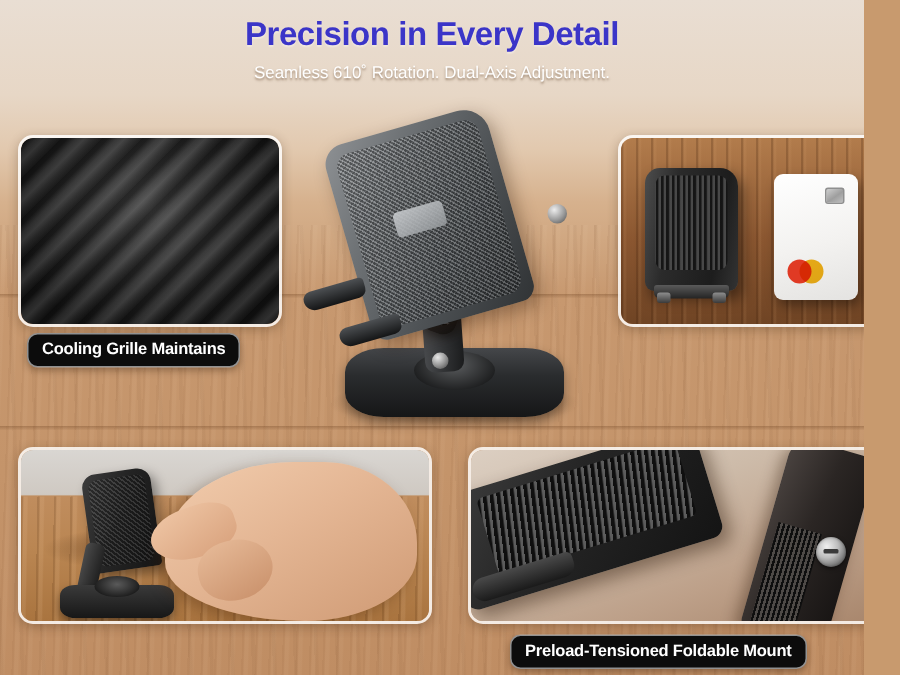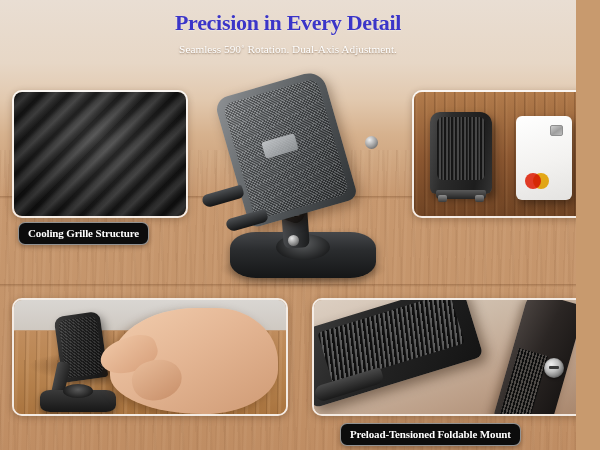--- a/index.html
+++ b/index.html
@@ -20,21 +20,20 @@
     
     background:
       linear-gradient(180deg,
         rgba(233,222,211,1) 0%,
         rgba(231,215,198,1) 14%,
         rgba(226,201,175,1) 22%,
         rgba(214,177,141,1) 30%,
         rgba(199,152,111,1) 44%,
         rgba(196,148,106,1) 70%,
         rgba(191,141,99,1) 100%);
-    font-family: Liberation Serif, serif;
   }
 
   
   .wood-grain {
     position: absolute;
     left: 0; right: 0; top: 150px; bottom: 0;
     background-image:
       repeating-linear-gradient(92deg,
         rgba(120,74,40,0.07) 0px,
         rgba(120,74,40,0.07) 1px,
@@ -451,21 +450,21 @@
 
 <div class="poster">
 
   <div class="wood-grain"></div>
   <div class="wood-seam" style="top:196px"></div>
   <div class="wood-seam" style="top:284px"></div>
 
   <div class="header">
     <div class="title">Precision in Every Detail</div>
     <div class="subtitle">
-      <div>Seamless 590˚ Rotation. Dual-Axis Adjustment.</div>
+      <div>Seamless 610˚ Rotation. Dual-Axis Adjustment.</div>
     </div>
   </div>
 
   <div class="hero">
     <div class="hero-shadow"></div>
     <div class="base"></div>
     <div class="swivel"></div>
     <div class="neck"></div>
     <div class="pivot2"></div>
     <div class="strut">
@@ -476,21 +475,21 @@
       <div class="mesh"></div>
       <div class="pad"></div>
     </div>
     <div class="lip-a"></div>
     <div class="lip-b"></div>
   </div>
 
   <div class="panel" id="panel-grille">
     <div class="grille-art"></div>
   </div>
-  <div class="caption" id="cap-grille">Cooling Grille Structure</div>
+  <div class="caption" id="cap-grille">Cooling Grille Maintains</div>
 
   <div class="panel" id="panel-travel">
     <div class="travel-art">
       <div class="board-grain"></div>
       <div class="folded-stand">
         <div class="ribs"></div>
         <div class="hook"></div>
       </div>
       <div class="credit-card">
         <div class="chip"></div>

